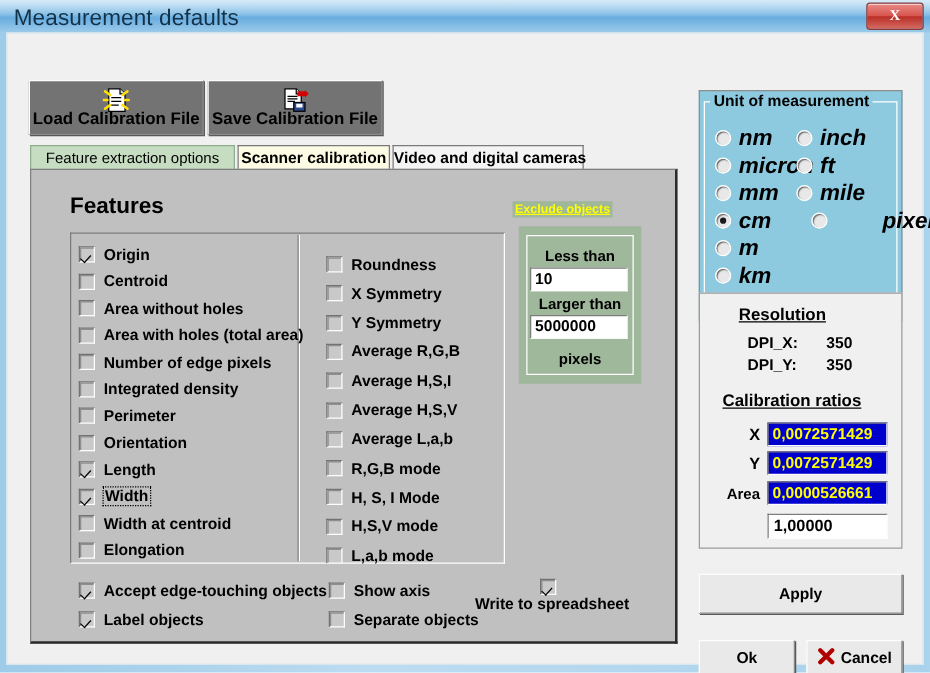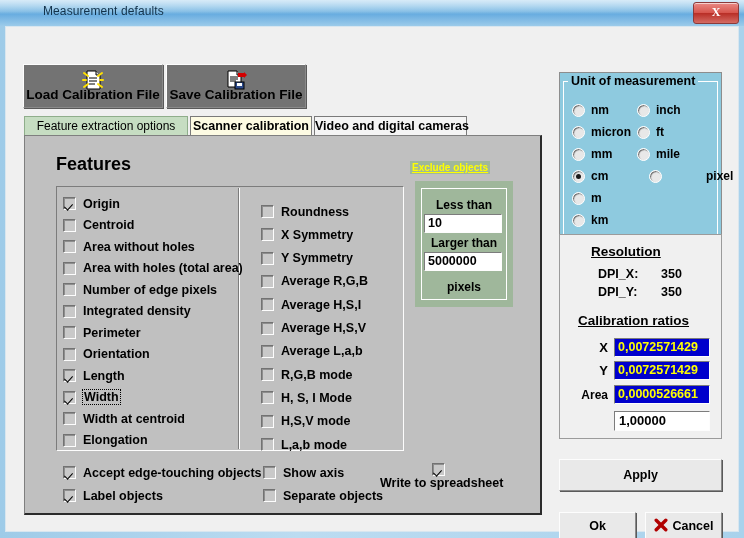--- a/index.html
+++ b/index.html
@@ -18,23 +18,22 @@
     position:absolute;left:0;top:0;width:744px;height:26px;
     background:linear-gradient(to bottom,#a7d2ef 0%,#7fbbe4 45%,#69ade0 55%,#9ccbea 100%);
   }
   #titlebar-sheen{
     position:absolute;left:0;top:0;width:744px;height:13px;
     background:linear-gradient(to bottom,rgba(255,255,255,.55),rgba(255,255,255,0));
     pointer-events:none;
   }
   #title-text{
     position:absolute;left:11px;top:4px;
-    font-size:12px;color:#12324a;letter-spacing:.1px;
+    font-size:18px;color:#12324a;letter-spacing:.1px;
     white-space:nowrap;
-    margin-left:32px;
   }
   #close-btn{
     position:absolute;right:5px;top:2px;width:44px;height:20px;
     border:1px solid #8b3a3a;border-radius:3px;
     background:linear-gradient(to bottom,#e98a85 0%,#d7564e 48%,#b92f27 52%,#d46b63 100%);
     box-shadow:inset 0 1px 0 rgba(255,255,255,.6);
     color:#fff;font-size:12px;font-weight:bold;
     text-align:center;line-height:19px;
     font-family:"Liberation Serif",serif;
     cursor:pointer;
@@ -185,21 +184,21 @@
     width:11px;height:11px;flex:0 0 11px;border-radius:50%;
     background:#e8e8e8;
     border:1px solid #ffffff;
     box-shadow:inset 1px 1px 1px #6d6d6d;
     position:relative;margin-right:6px;
   }
   .radio.on .rb::after{
     content:"";position:absolute;left:3px;top:3px;width:5px;height:5px;
     border-radius:50%;background:#1a1a1a;
   }
-  .radio .t{font-size:12px;font-weight:bold;color:#000;}
+  .radio .t{font-size:18px;font-weight:bold;color:#000;font-style:italic;}
 
   
   #res-group{
     position:absolute;left:553px;top:207px;width:163px;height:205px;
     background:#f0f0f0;
     border:1px solid #9b9b9b;
     box-sizing:border-box;
   }
   .head-u{
     position:absolute;font-size:13.5px;font-weight:bold;color:#000;

